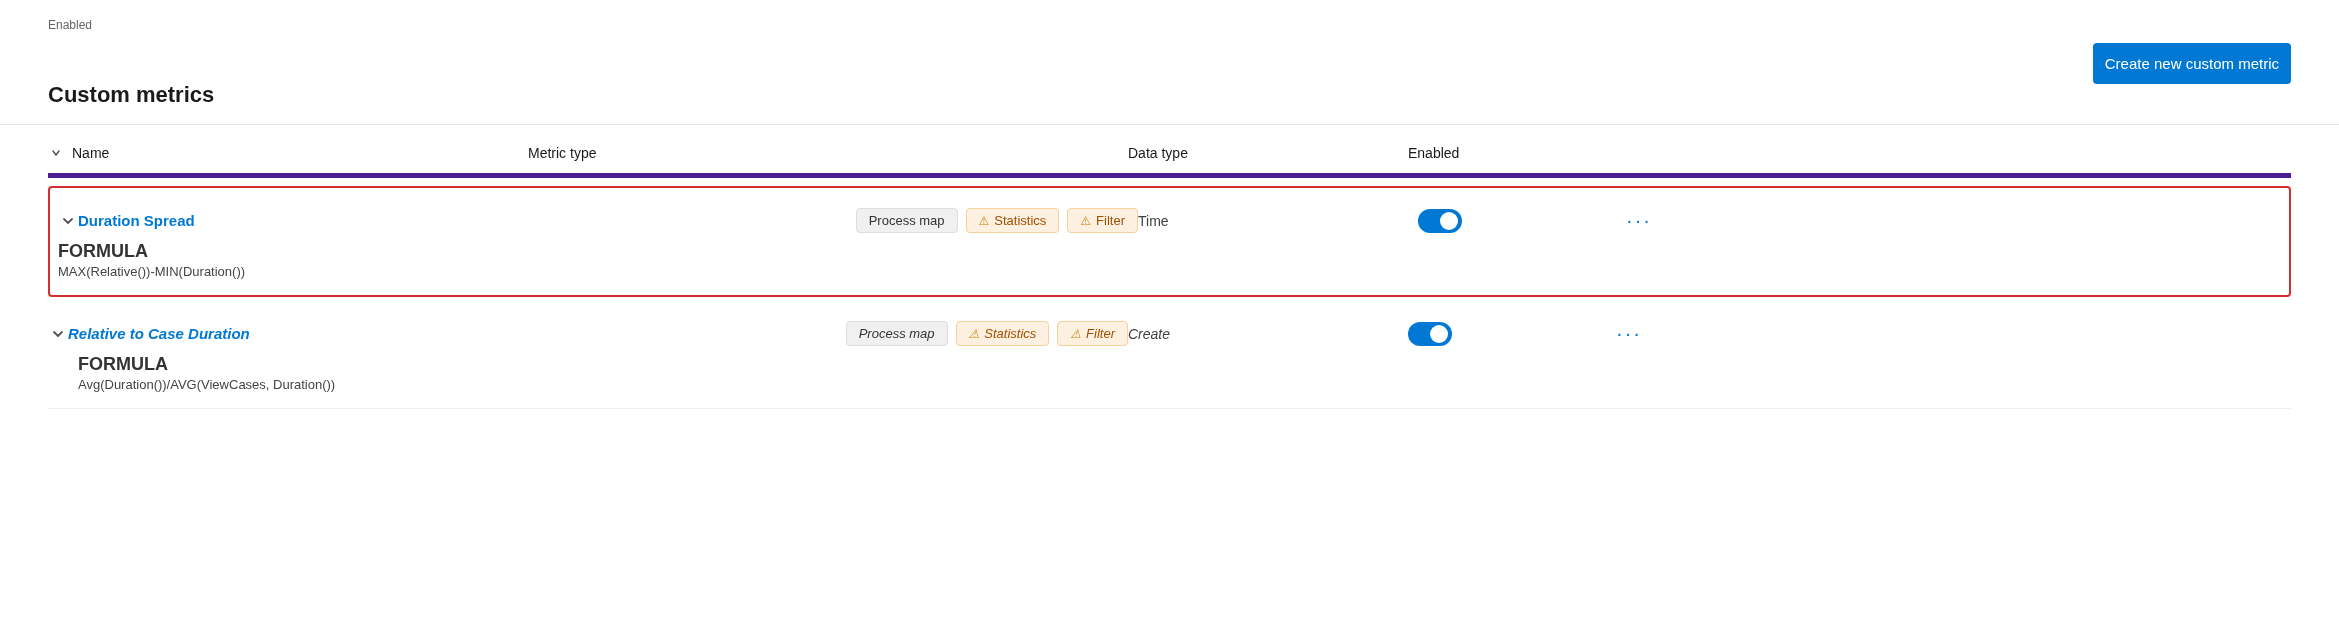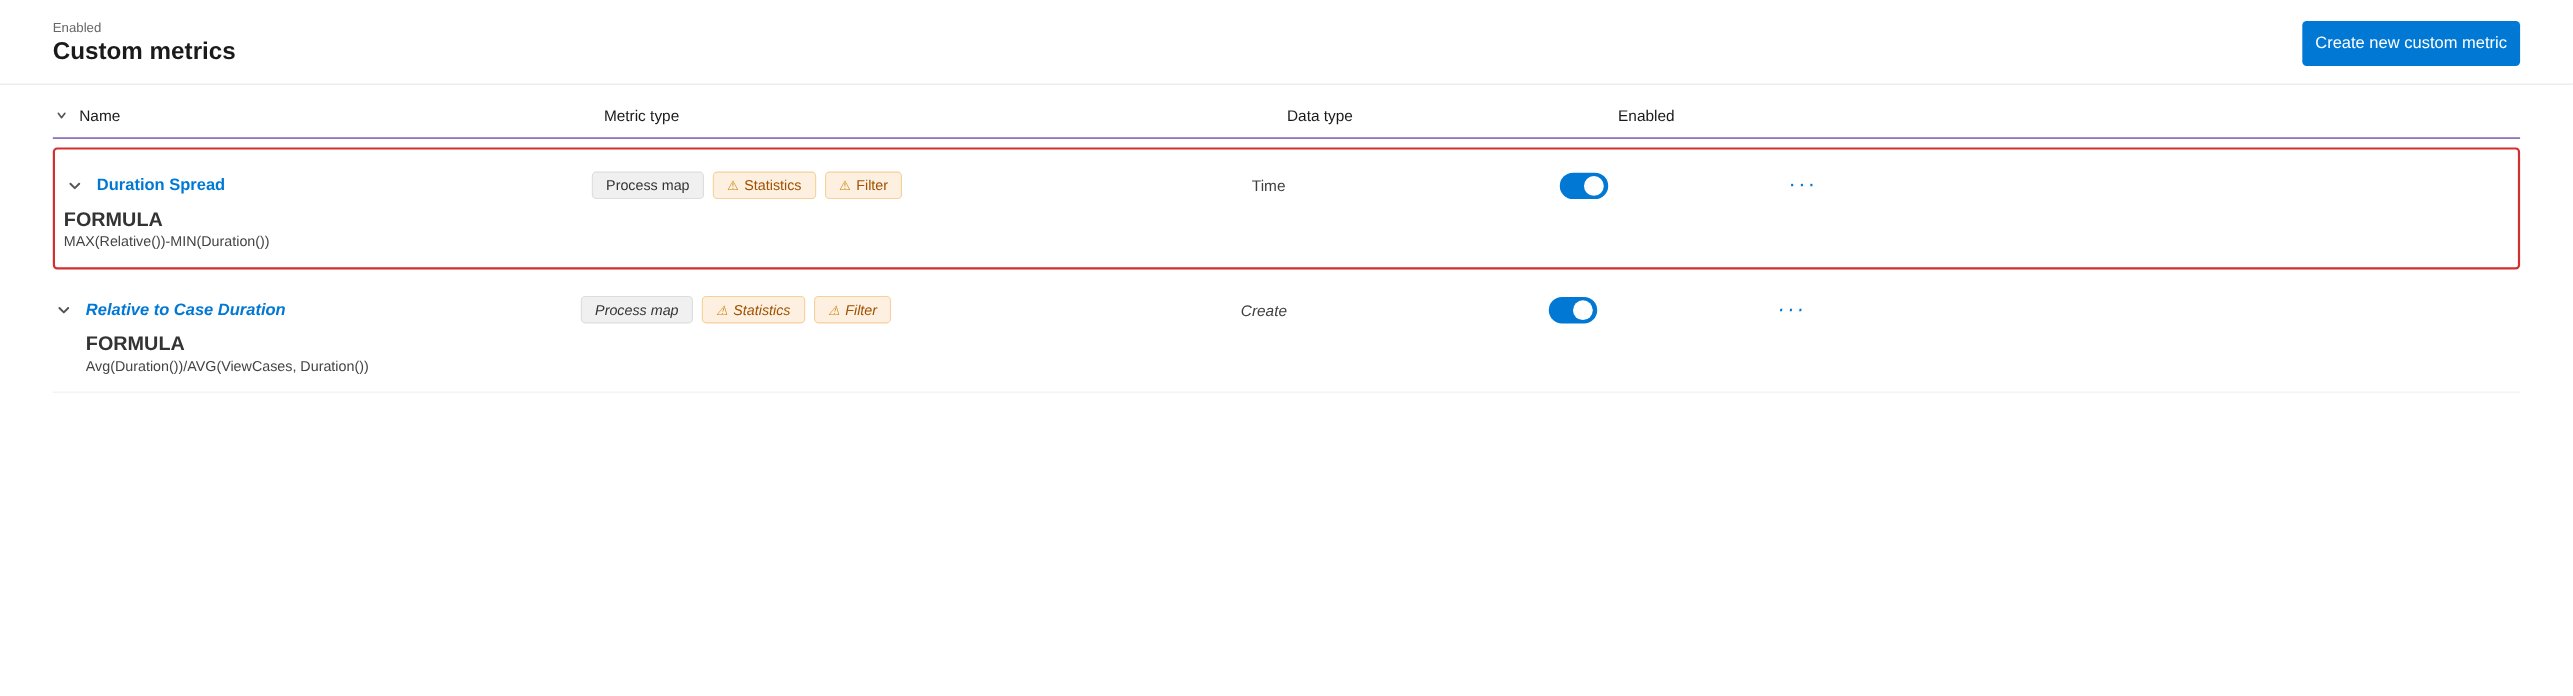--- a/index.html
+++ b/index.html
@@ -35,20 +35,21 @@
     }
     .category-label {
       font-size: 12px;
       color: #666;
       margin-bottom: 2px;
     }
     .page-title {
       font-size: 22px;
       font-weight: 600;
       color: #1a1a1a;
+      margin-top: 48px;
     }
     .create-button {
       background: #0078d4;
       color: #ffffff;
       border: none;
       border-radius: 4px;
       padding: 12px 12px;
       font-size: 15px;
       font-weight: 500;
       cursor: pointer;
@@ -56,22 +57,21 @@
     }
     .content {
       padding: 0 48px;
       flex: 1;
     }
     .table-header {
       display: grid;
       grid-template-columns: 480px 600px 280px 200px auto;
       align-items: center;
       padding: 20px 0 12px 0;
-      border-bottom: 1px solid #4c1d95;
-      gap: 21px;
+      border-bottom: 5px solid #4c1d95;
     }
     .table-header-cell {
       font-size: 14px;
       font-weight: 500;
       color: #1a1a1a;
       display: flex;
       align-items: center;
       gap: 8px;
     }
     .expand-all-icon {
@@ -100,21 +100,20 @@
     }
     .row-container.highlighted .row-main {
       padding: 20px 8px 8px 8px;
     }
     .row-container.highlighted .row-formula {
       padding: 0 8px 16px 8px;
     }
     .name-cell {
       display: flex;
       align-items: center;
-      gap: 10px;
     }
     .chevron-icon {
       width: 20px;
       height: 20px;
       display: inline-flex;
       align-items: center;
       justify-content: center;
       color: #555;
       cursor: pointer;
       font-size: 13px;
@@ -122,20 +121,21 @@
     .metric-name {
       font-size: 15px;
       font-weight: 600;
       color: #0078d4;
       cursor: pointer;
     }
     .metric-type-cell {
       display: flex;
       align-items: center;
       gap: 8px;
+      justify-content: flex-end;
     }
     .badge {
       padding: 4px 12px;
       border-radius: 4px;
       font-size: 13px;
       font-weight: 400;
       display: inline-flex;
       align-items: center;
       gap: 5px;
     }

